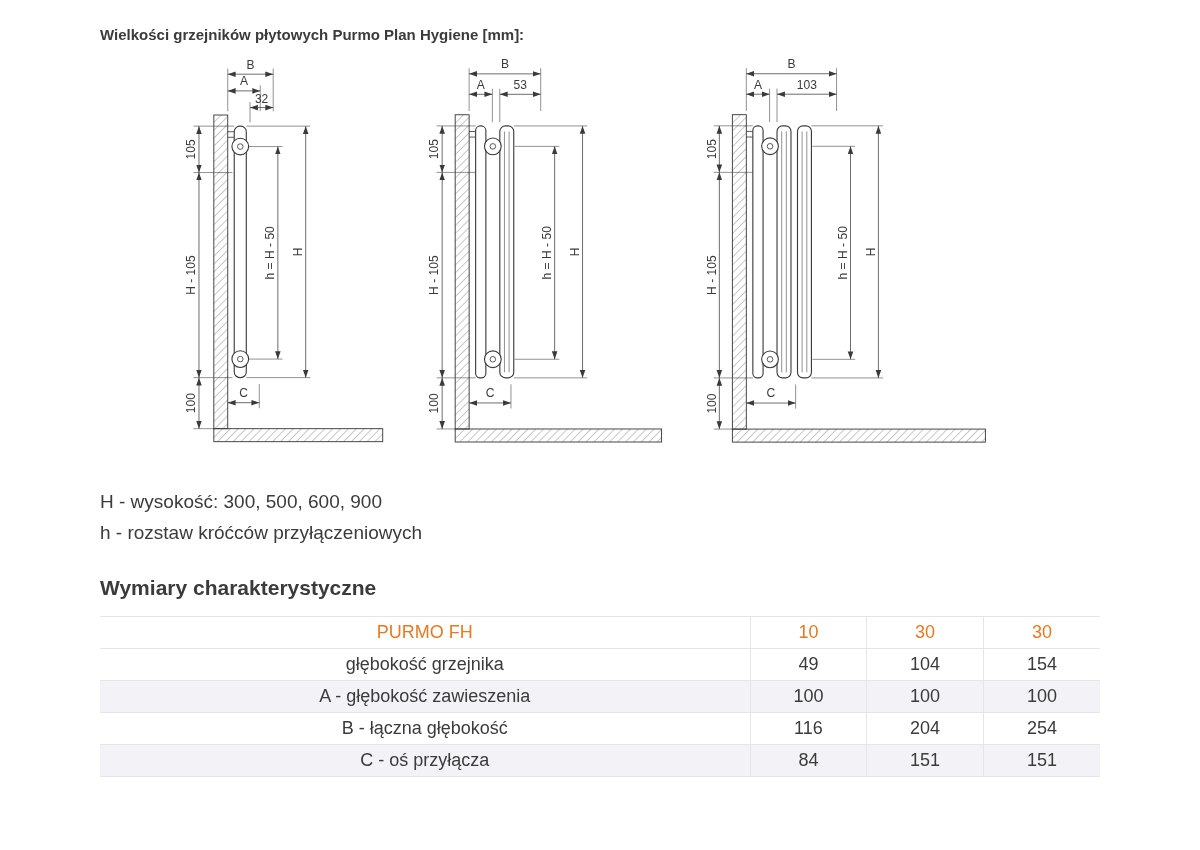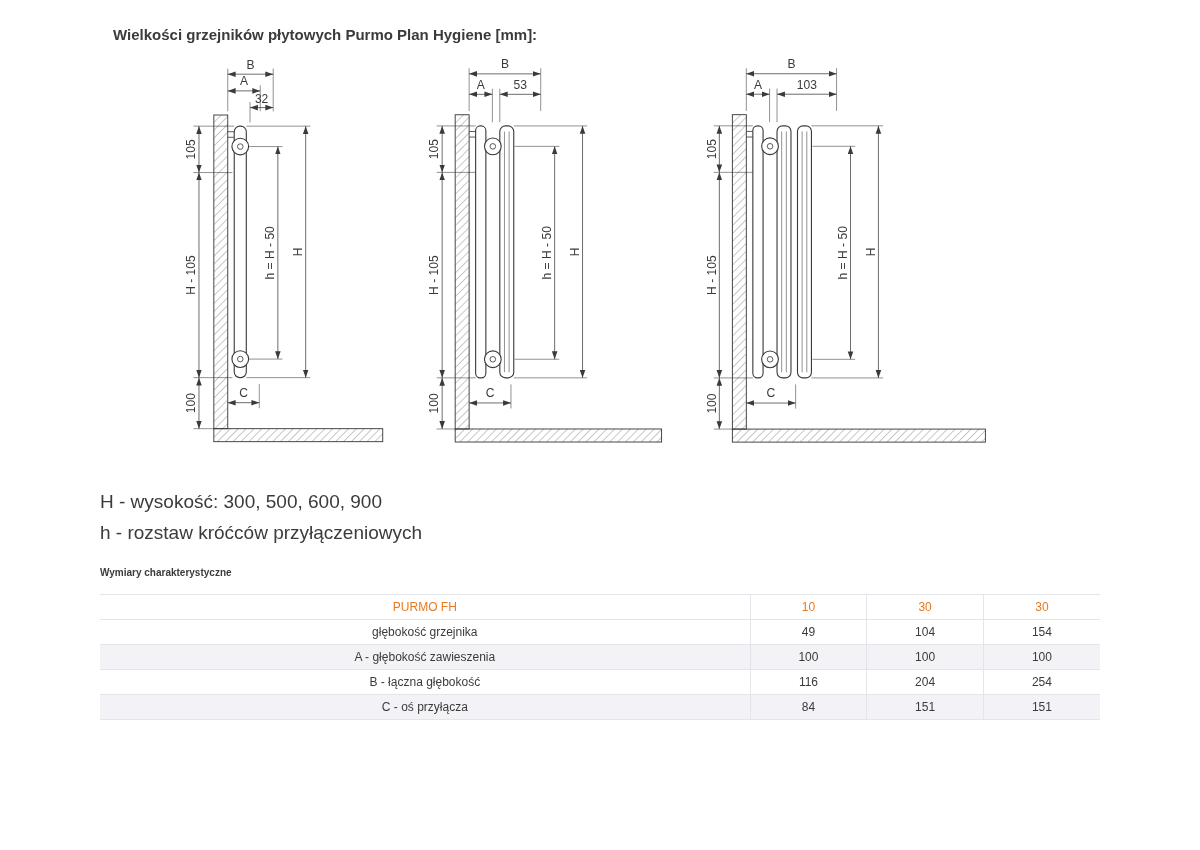--- a/index.html
+++ b/index.html
@@ -1,31 +1,31 @@
 <!DOCTYPE html>
 <html><head>
 <meta charset="utf-8">
 <style>
   html,body{margin:0;padding:0;background:#ffffff;}
   body{
     width:1200px;height:850px;box-sizing:border-box;
     font-family:"Liberation Sans",sans-serif;color:#3b3b3b;
     padding:26px 100px 0 100px;
   }
-  .title{font-size:15px;font-weight:bold;margin:0 0 14px 13px;}
+  .title{font-size:15px;font-weight:bold;margin:0 0 14px 0;}
   .drawings{display:flex;align-items:flex-start;gap:26px;padding-left:60px;margin:6px 0 34px 0;}
   svg text{font-family:"Liberation Sans",sans-serif;font-size:13px;fill:#3a3a3a;}
   .dim{stroke:#3a3a3a;stroke-width:.8;fill:none;}
   .ext{stroke:#3a3a3a;stroke-width:.6;fill:none;}
   .solid{stroke:#3a3a3a;stroke-width:1.2;fill:#ffffff;}
   .thin{stroke:#3a3a3a;stroke-width:.9;fill:none;}
   .notes p{margin:0 0 9px 0;font-size:19px;}
   .footnote{margin-top:24px !important;}
-  .section-heading{font-size:10px;font-weight:bold;margin:23px 0 16px 0;}
-  table{border-collapse:collapse;width:100%;font-size:12px;color:#3b3b3b;}
+  .section-heading{font-size:21px;font-weight:bold;margin:32px 0 16px 0;}
+  table{border-collapse:collapse;width:100%;font-size:18px;color:#3b3b3b;}
   th,td{border-top:1px solid #e4e4ea;padding:5px 6px;text-align:center;font-weight:normal;}
   th+th,td+td{border-left:1px solid #e4e4ea;}
   tbody tr:last-child td{border-bottom:1px solid #e4e4ea;}
   thead th{color:#e8791d;}
   tbody tr:nth-child(even) td{background:#f2f2f7;}
 </style>
 </head>
 <body>
 
 <h1 class="title">Wielkości grzejników płytowych Purmo Plan Hygiene [mm]:</h1>

